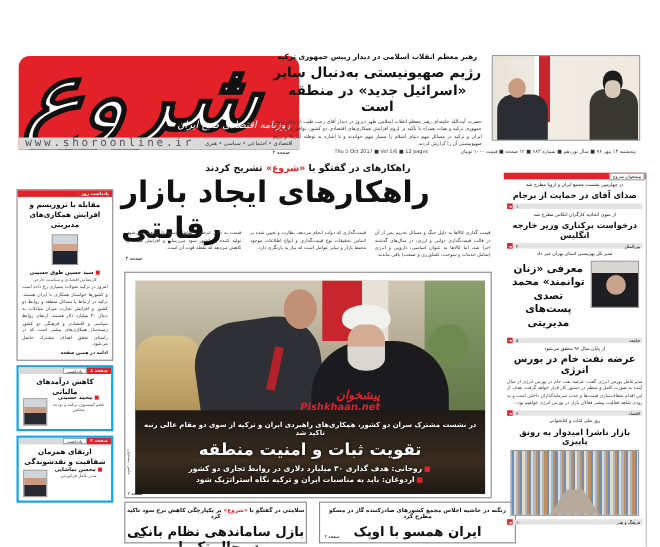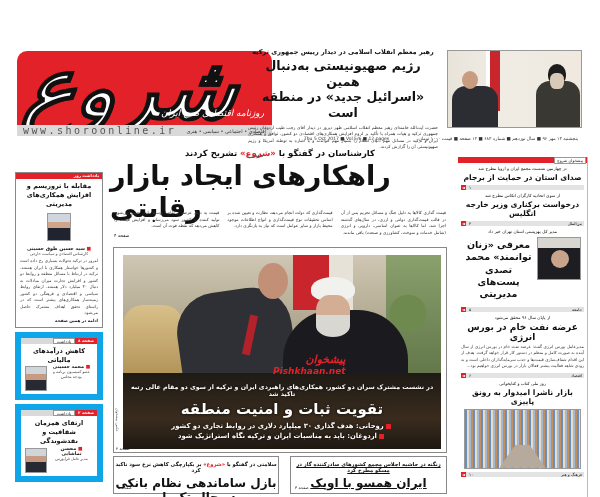--- a/index.html
+++ b/index.html
@@ -86,21 +86,21 @@
   .left-tag .label { background: #e32128; color: #fff; font-size: 4px; padding: 0 3px; line-height: 6px; font-weight: bold; }
   .left-tag .gray { background: #d9d9d9; flex: 1; }
   .left-tag .lbl-w { background: #fff; color: #111; font-size: 4px; padding: 0 3px; line-height: 6px; border: 0.5px solid #999; }
   .left-col .title { font-size: 6.5px; font-weight: bold; text-align: center; line-height: 1.35; }
   .portrait { width: 24px; height: 28px; margin: 5px auto; background: linear-gradient(180deg, #cfd6dd 0 30%, #d1a58c 30% 55%, #1f2430 55%); border: 0.5px solid #999; }
   .left-col .author { font-size: 4.8px; font-weight: bold; text-align: center; }
   .left-col .author .star { color: #e32128; }
   .left-col .role { font-size: 3.8px; text-align: center; color: #444; }
   .left-col .body { font-size: 4.2px; line-height: 1.55; text-align: justify; color: #333; margin-top: 2px; }
   .left-col .cont { font-size: 4.2px; font-weight: bold; margin-top: 1px; }
-  .left-col .small-box { margin-top: 4px; border: 6px solid #0ea5e9; padding: 0 4px 3px; }
+  .left-col .small-box { margin-top: 4px; border: 2px solid #0ea5e9; padding: 0 4px 3px; }
   .left-col .small-box .row { display: flex; align-items: flex-start; gap: 3px; }
   .left-col .small-box .mini-portrait { width: 22px; height: 25px; margin: 2px 0 0; background: linear-gradient(180deg, #d0d5d9 0 30%, #c99a82 30% 55%, #272a32 55%); border: 0.5px solid #999; flex: none; }
 
   
   .right-col { left: 458px; top: 157px; width: 130px; height: 340px; border-right: 1px solid #bbb; }
   .right-tag { height: 6px; background: #e32128; display: flex; align-items: center; }
   .right-tag .label { background: #fff; color: #111; font-size: 4px; padding: 0 2px; margin-right: 1px; line-height: 5px; border: 0.5px solid #999; }
   .right-item { text-align: center; padding: 3px 3px 0; }
   .right-item .kicker { font-size: 4.3px; }
   .right-item .headline { font-size: 7.6px; font-weight: bold; margin-top: 2px; }
@@ -125,42 +125,42 @@
   <div class="logo">شروع</div>
   <div class="subtitle">روزنامه اقتصادی صبح ایران</div>
   <div class="strip">
     <span class="url">www.shoroonline.ir</span>
     <span class="sections">اقتصادی • اجتماعی • سیاسی • هنری</span>
   </div>
 </div>
 
 <div class="abs lead-top">
   <div class="kicker">رهبر معظم انقلاب اسلامی در دیدار رییس جمهوری ترکیه</div>
-  <div class="headline">رژیم صهیونیستی به‌دنبال همین</div>
+  <div class="headline">رژیم صهیونیستی به‌دنبال سایر</div>
   <div class="headline">«اسرائیل جدید» در منطقه است</div>
   <div class="body">حضرت آیت‌الله خامنه‌ای رهبر معظم انقلاب اسلامی ظهر دیروز در دیدار آقای رجب طیب اردوغان رئیس جمهوری ترکیه و هیات همراه با تأکید بر لزوم افزایش همکاری‌های اقتصادی دو کشور، توافق و همکاری ایران و ترکیه در مسائل مهم دنیای اسلام را بسیار مهم خواندند و با اشاره به توطئه آمریکا و رژیم صهیونیستی آن را گزارش کردند.</div>
   <div class="page-ref">صفحه ۲</div>
 </div>
 
 <div class="abs photo-top">
   <div class="flag"></div>
   <div class="person-l"></div>
   <div class="head-l"></div>
   <div class="person-r"></div>
   <div class="head-r"></div>
   <div class="face-r"></div>
 </div>
 
 <div class="abs datebar">
   <span>پنجشنبه ۱۳ مهر ۹۶ ■ سال نوزدهم ■ شماره ۶۸۳ ■ ۱۲ صفحه ■ قیمت ۱۰۰۰ تومان</span>
   <span class="en">Thu 5 Oct 2017 ■ Vol 5/6 ■ 12 pages</span>
 </div>
 
 <div class="abs main-kicker">
-  <span>کارشناسان در گفتگو با</span>
+  <span>راهکارهای در گفتگو با</span>
   <span class="red">«شروع»</span>
   <span>تشریح کردند</span>
 </div>
 <div class="abs main-headline">راهکارهای ایجاد بازار رقابتی</div>
 <div class="abs main-cols">
   <div class="col">قیمت گذاری کالاها به دلیل جنگ و مسائل تحریم پس از آن در قالب قیمت‌گذاری دولتی و ارزی، در سال‌های گذشته اجرا شد، اما کالاها به عنوان اساسی، دارویی و انرژی (شامل خدمات و سوخت، کشاورزی و صنعت) باقی ماندند.</div>
   <div class="col">قیمت‌گذاری که دولت انجام می‌دهد، نظارت و تعیین شده بر اساس تحقیقات نوع قیمت‌گذاری و انواع اطلاعات موجود محیط بازار و سایر عوامل است که نیاز به بازنگری دارد.</div>
   <div class="col">قیمت به دلیل عرضه و تقاضا توسط بازار تعیین می‌شود. تولید کننده به کشور سود می‌رساند و افزایش قیمت را کاهش می‌دهد که نقطه قوت آن است.</div>
 </div>
 <div class="abs main-pageref">صفحه ۴</div>
@@ -197,21 +197,21 @@
 
 <div class="abs bot-box" style="left:113px; width:166px;">
   <div class="kicker">
     <span>سلامتی در گفتگو با</span>
     <span class="red">«شروع»</span>
     <span>بر یکپارچگی کاهش نرخ سود تاکید کرد</span>
   </div>
   <div class="headline">بازل ساماندهی نظام بانکی در حال تکمیل</div>
   <div class="pageref">صفحه ۵</div>
 </div>
-<div class="abs bot-box" style="left:290px; width:157px;text-decoration:underline;">
+<div class="abs bot-box" style="left:290px; width:179px;">
   <div class="kicker">زنگنه در حاشیه اجلاس مجمع کشورهای صادرکننده گاز در مسکو مطرح کرد</div>
   <div class="headline">ایران همسو با اوپک</div>
   <div class="pageref">صفحه ۳</div>
 </div>
 
 <div class="abs left-col">
   <div class="box">
     <div class="left-tag">
       <span class="label">یادداشت روز</span>
       <span class="red"></span>
@@ -257,21 +257,21 @@
   </div>
 </div>
 
 <div class="abs right-col">
   <div class="right-tag">
     <span class="label">پیشخوان شروع</span>
   </div>
 
   <div class="right-item">
     <div class="kicker">در چهارمین نشست مجمع ایران و اروپا مطرح شد</div>
-    <div class="headline">صدای استان در حمایت از برجام</div>
+    <div class="headline">صدای آقای در حمایت از برجام</div>
     <div class="ref-bar">
       <span class="icon">◄</span>
       <span class="num">۱</span>
       <span class="src"></span>
     </div>
   </div>
 
   <div class="right-item">
     <div class="kicker">از سوی اتحادیه کارگران اتکاس مطرح شد</div>
     <div class="headline">درخواست برکناری وزیر خارجه انگلیس</div>

